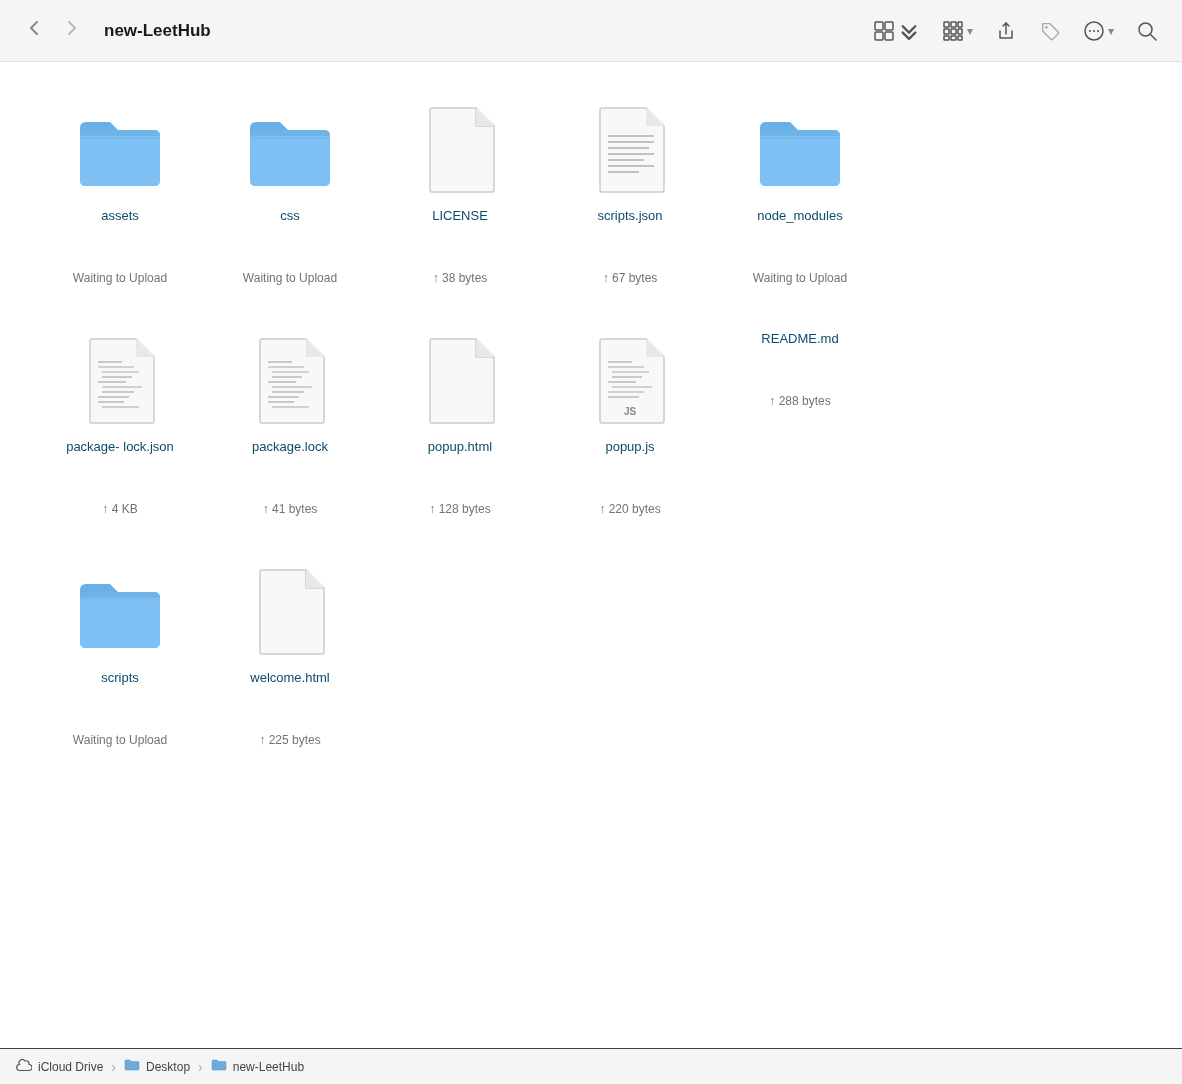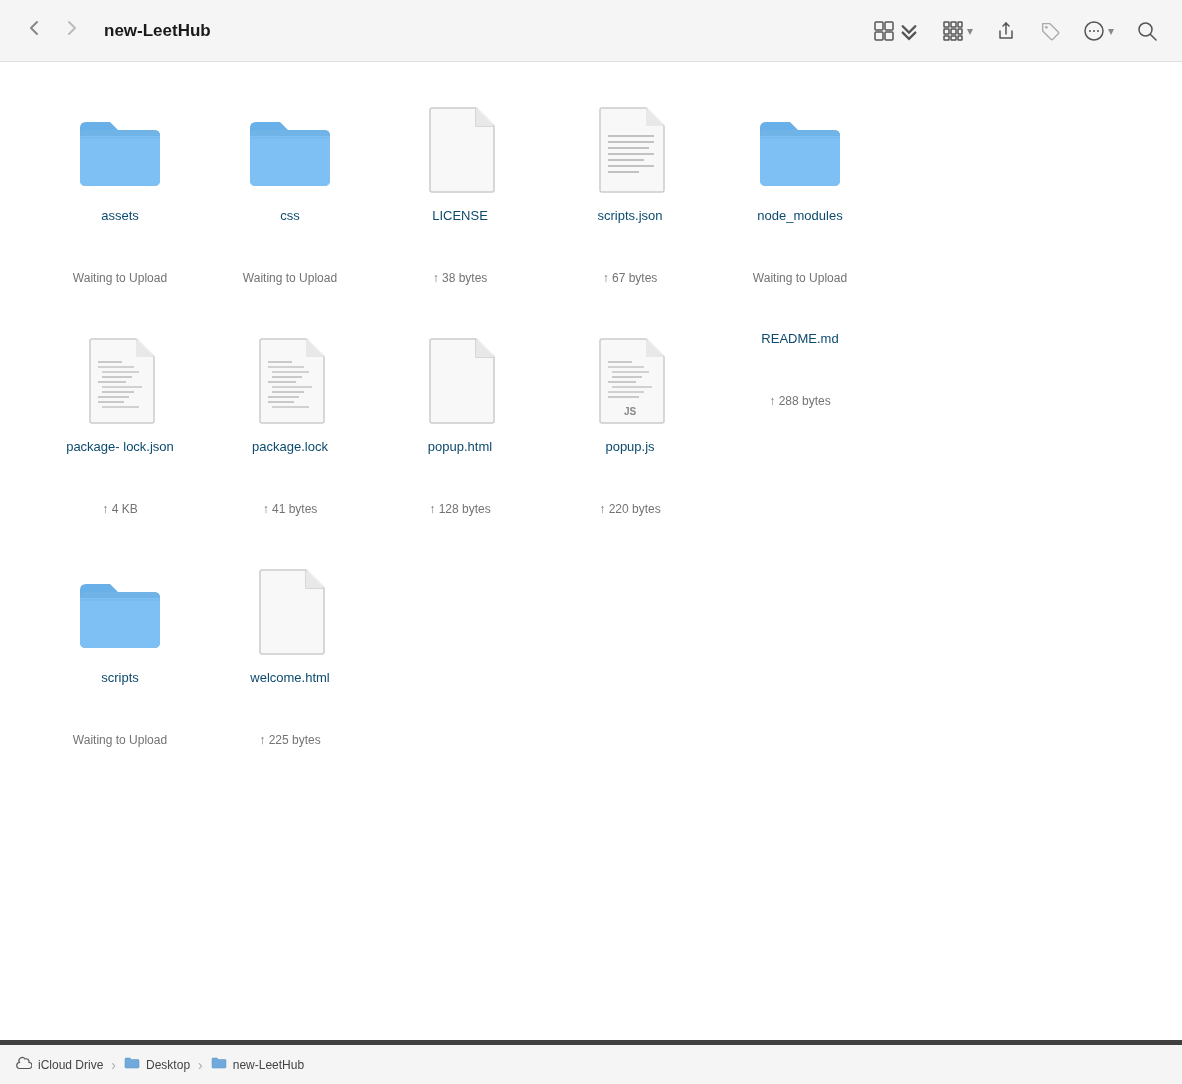--- a/index.html
+++ b/index.html
@@ -121,23 +121,23 @@
     }
 
     
     .doc-svg {
       width: 72px;
       height: 88px;
     }
 
     
     .statusbar {
-      height: 44px;
+      height: 36px;
       background: #f5f5f5;
-      border-top: 5px solid #404040;
+      border-top: 1px solid #404040;
       display: flex;
       align-items: center;
       padding: 0 16px;
       gap: 6px;
       font-size: 12px;
       color: #444;
     }
     .statusbar-sep {
       color: #aaa;
       font-size: 14px;

